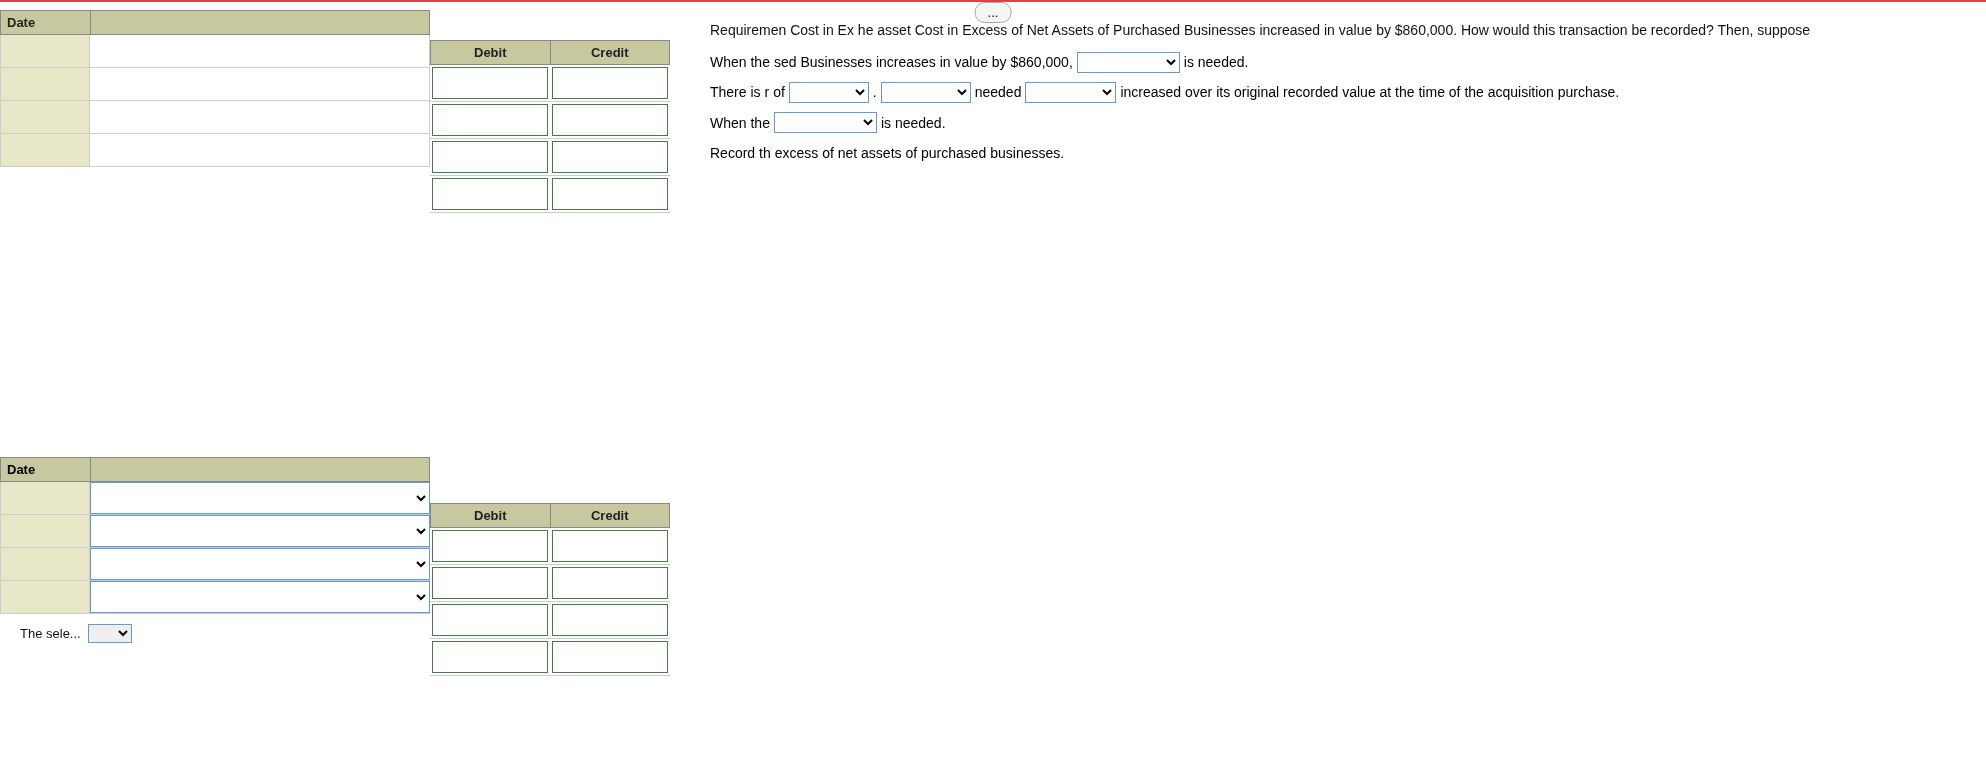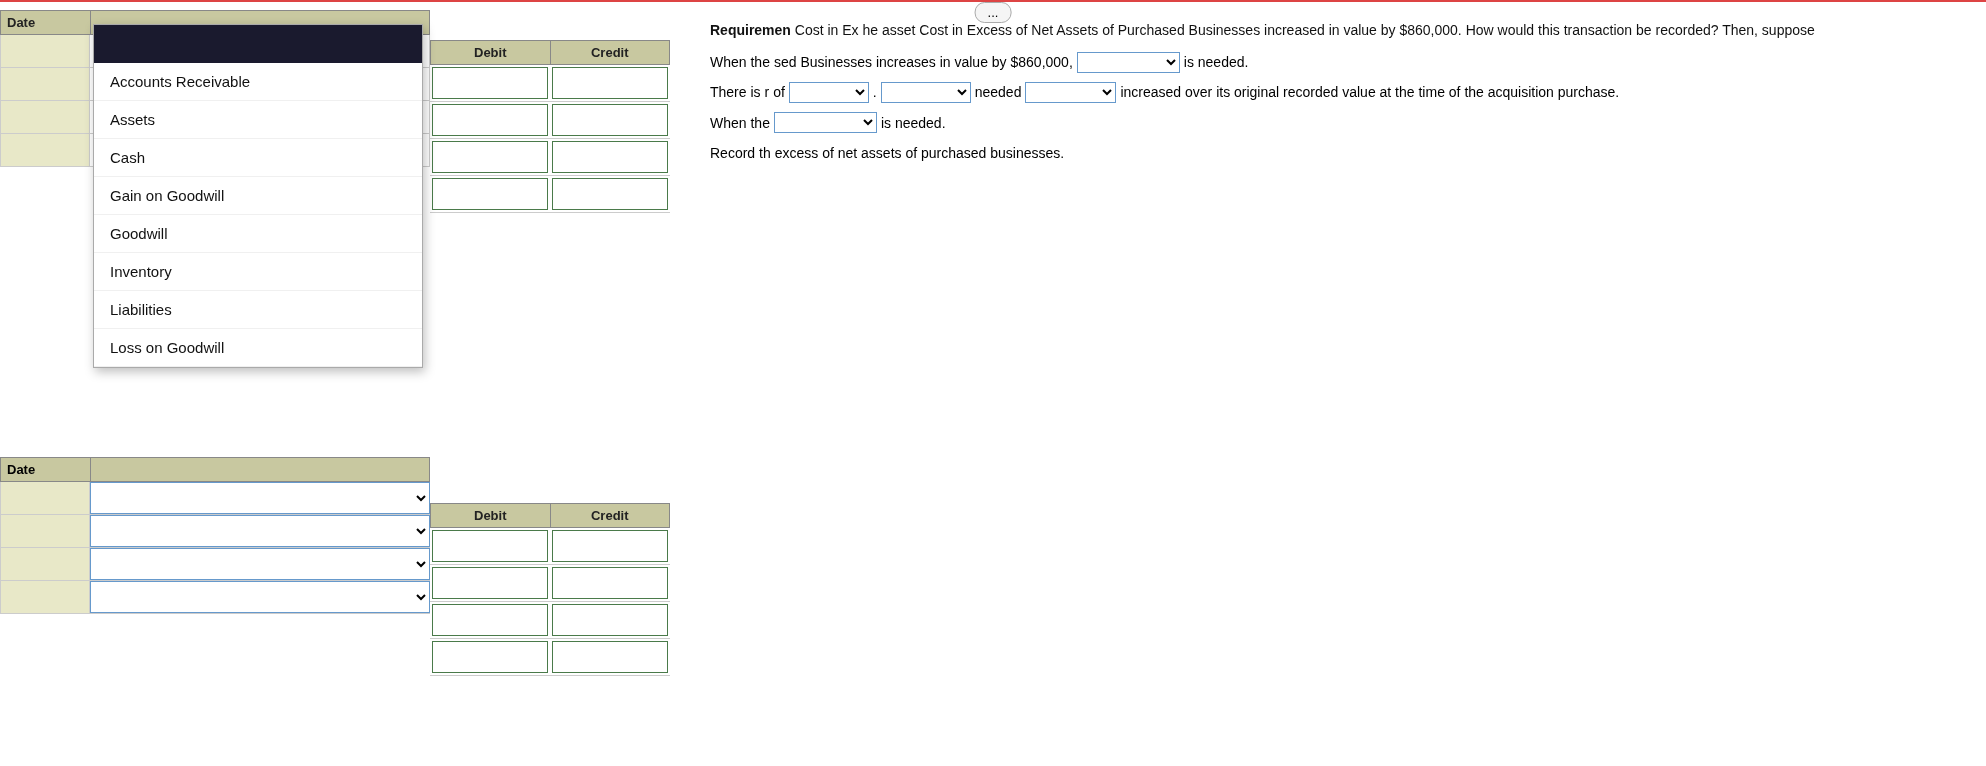--- a/index.html
+++ b/index.html
@@ -137,21 +137,21 @@
     }
 
     .requirements-text {
       font-size: 14px;
       line-height: 1.5;
       color: #111;
       margin-bottom: 10px;
     }
 
     .requirements-label {
-      font-weight: bold;
+      font-weight: normal;
     }
 
     
     .sentence-row {
       display: flex;
       align-items: center;
       flex-wrap: wrap;
       margin: 8px 0;
       font-size: 14px;
       line-height: 1.6;
@@ -336,31 +336,20 @@
             <div class="td-date"></div>
             <div class="td-account"></div>
           </div>
           <div class="table-row">
             <div class="td-date"></div>
             <div class="td-account"></div>
           </div>
         </div>
       </div>
 
-      <div class="dropdown-overlay">
-        <div class="dropdown-header-bar"></div>
-        <div class="dropdown-item">Accounts Receivable</div>
-        <div class="dropdown-item">Assets</div>
-        <div class="dropdown-item">Cash</div>
-        <div class="dropdown-item">Gain on Goodwill</div>
-        <div class="dropdown-item">Goodwill</div>
-        <div class="dropdown-item">Inventory</div>
-        <div class="dropdown-item">Liabilities</div>
-        <div class="dropdown-item">Loss on Goodwill</div>
-      </div>
 
       <div class="bottom-left-table" style="margin-top: 290px;">
 
         <div class="bottom-table-header">
           <div class="bottom-th-date">Date</div>
           <div class="bottom-th-account"></div>
         </div>
 
         <div class="bottom-data-rows">
           <div class="bottom-row">
@@ -545,14 +534,22 @@
       </div>
 
       <div class="sentence-row">
         <span>Record th</span>
         <span>excess of net assets of purchased businesses.</span>
       </div>
 
     </div>
   </div>
 
+  <div class="footer-text">
+    <span>The sele...</span>
+    <select style="margin-left:4px; border:1px solid #6699cc;">
+      <option value=""></option>
+      <option>Yes</option>
+      <option>No</option>
+    </select>
+  </div>
 
 </div>
 
 </body></html>

